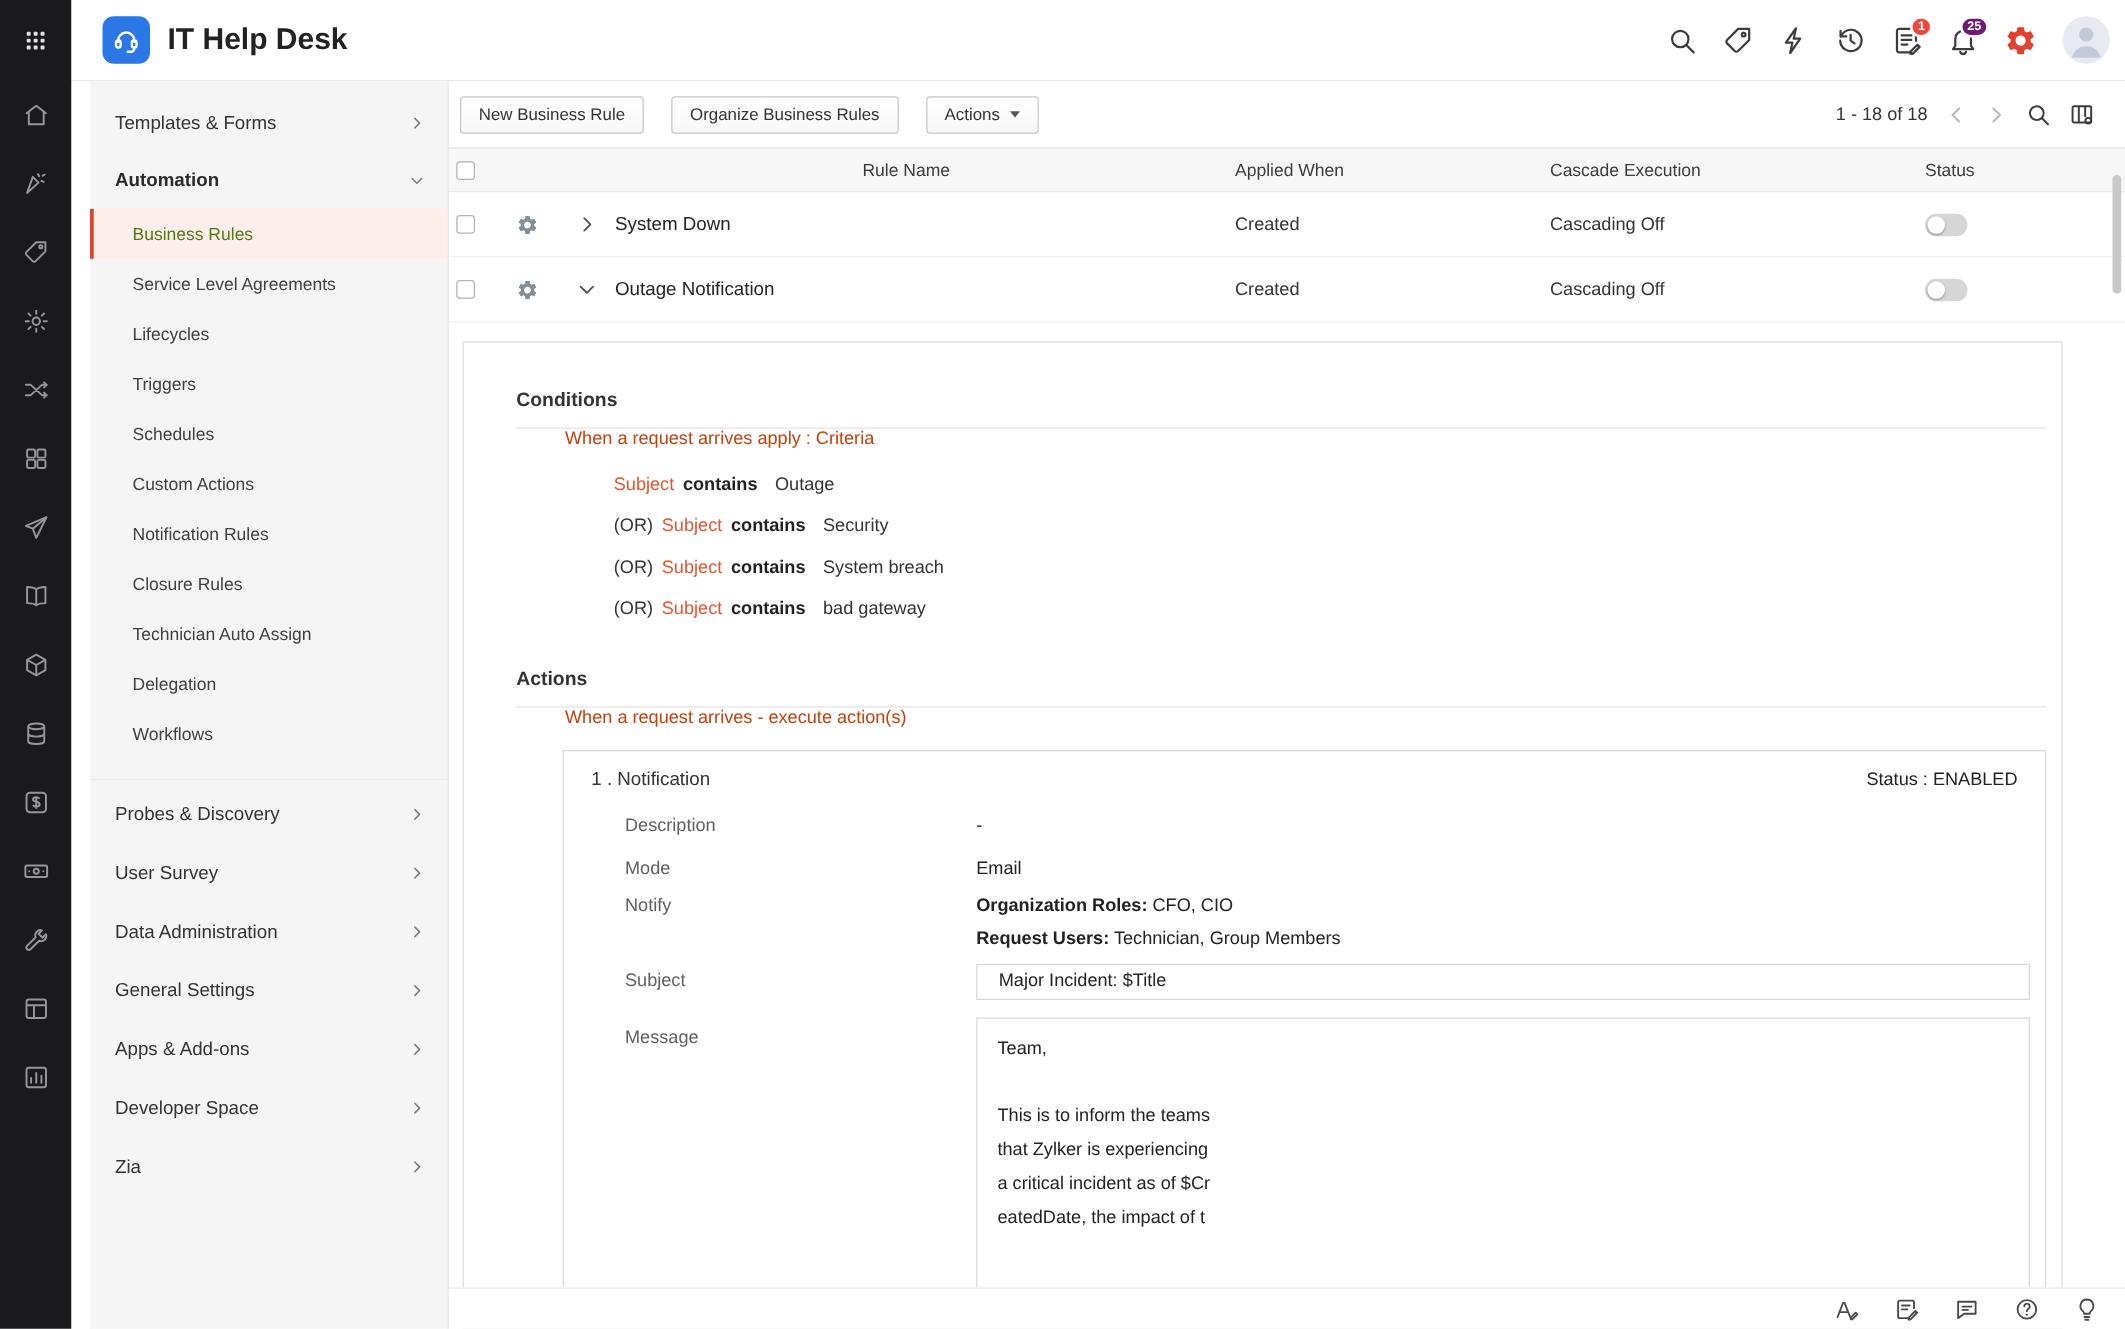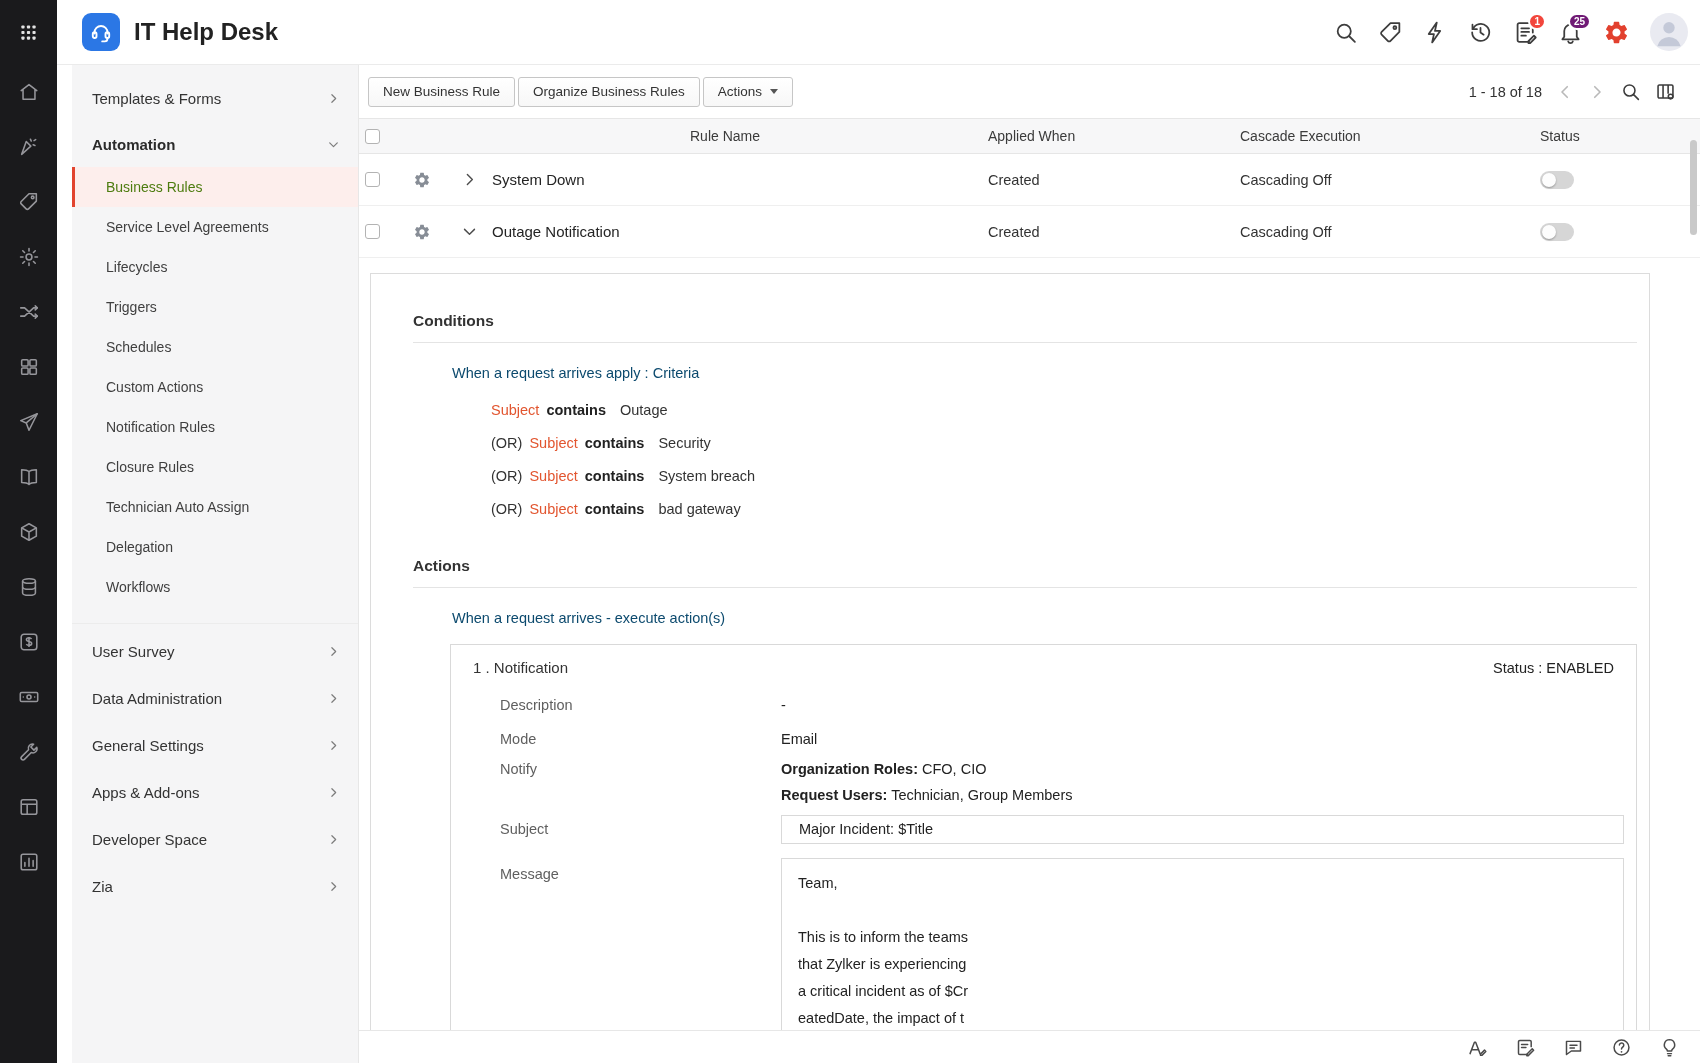--- a/index.html
+++ b/index.html
@@ -45,21 +45,21 @@
   .chev{color:#7c7c7c;}
   .side-item{height:40px;display:flex;align-items:center;padding-left:34px;font-size:14px;
     color:#3f3f3f;cursor:pointer;}
   .side-item.active{background:#fdeeec;color:#4d7c0f;box-shadow:inset 3px 0 0 #e2442f;font-weight:500;}
   .side-bottom{margin-top:16px;border-top:1px solid #ececec;padding-top:4px;}
   .side-bottom .side-section{height:47px;}
 
   
   .main{position:absolute;left:344px;top:65px;right:0;bottom:0;background:#fff;}
   .toolbar{height:53px;display:flex;align-items:center;padding:0 24px;}
-  .btn{height:30px;display:inline-flex;align-items:center;padding:0 14px;margin-right:3px;
+  .btn{height:30px;display:inline-flex;align-items:center;padding:0 14px;margin-right:22px;
     border:1px solid #c6c6c6;border-radius:3px;background:linear-gradient(#fff,#f7f7f7);
     font-size:13.5px;color:#333;font-weight:500;cursor:pointer;}
   .caret{width:0;height:0;border-left:4px solid transparent;border-right:4px solid transparent;
     border-top:5px solid #555;margin-left:8px;}
   .toolbar-right{margin-left:auto;display:flex;align-items:center;gap:14px;}
   .pag{font-size:14.5px;color:#333;}
   .pg-btn{width:18px;height:18px;color:#b9b9b9;cursor:pointer;}
   .tool-ic{width:21px;height:21px;color:#3c3c3c;cursor:pointer;}
   .tool-ic svg{width:21px;height:21px;}
 
@@ -80,21 +80,21 @@
     margin-left:4px;cursor:pointer;}
   .toggle::after{content:"";position:absolute;left:2px;top:2px;width:14px;height:14px;
     border-radius:50%;background:#fdfdfd;box-shadow:0 1px 2px rgba(0,0,0,.3);}
 
   
   .panel{position:absolute;left:26px;right:50px;top:208px;bottom:0;border:1px solid #dcdcdc;
     background:#fff;overflow:hidden;padding:0 12px 0 42px;}
   .sec-title{padding-top:38px;font-size:15.5px;font-weight:700;color:#333;}
   .sec-title.second{padding-top:32px;}
   .sec-hr{border-top:1px solid #e4e4e4;margin-top:12px;}
-  .intro{margin-top:22px;padding-left:39px;font-size:14.5px;color:#0c4a6e;}
+  .intro{padding-left:39px;font-size:14.5px;color:#c2410c;}
   .criteria{margin-top:12px;padding-left:78px;}
   .crit-line{height:33px;display:flex;align-items:center;font-size:14.5px;color:#333;}
   .crit-prefix:not(:empty){margin-right:7px;}
   .crit-field{color:#e2552f;margin-right:7px;}
   .crit-op{font-weight:700;color:#222;margin-right:14px;}
 
   .notif-box{margin-top:18px;margin-left:37px;border:1px solid #d9d9d9;min-height:620px;
     padding:14px 12px 0 12px;}
   .notif-head{display:flex;align-items:center;font-size:15px;color:#333;margin-left:10px;}
   .notif-title{font-weight:500;}
@@ -325,20 +325,28 @@
     <div class="side-item">Triggers</div>
     <div class="side-item">Schedules</div>
     <div class="side-item">Custom Actions</div>
     <div class="side-item">Notification Rules</div>
     <div class="side-item">Closure Rules</div>
     <div class="side-item">Technician Auto Assign</div>
     <div class="side-item">Delegation</div>
     <div class="side-item">Workflows</div>
   </div>
   <div class="side-bottom">
+    <div class="side-section">
+      <span class="lbl">Probes &amp; Discovery</span>
+      <span class="chev">
+          <svg width="13" height="13" viewBox="0 0 24 24" fill="none" stroke="currentColor" stroke-width="2.2" stroke-linecap="round" stroke-linejoin="round">
+            <polyline points="9 5 16 12 9 19"></polyline>
+          </svg>
+        </span>
+    </div>
     <div class="side-section">
       <span class="lbl">User Survey</span>
       <span class="chev">
           <svg width="13" height="13" viewBox="0 0 24 24" fill="none" stroke="currentColor" stroke-width="2.2" stroke-linecap="round" stroke-linejoin="round">
             <polyline points="9 5 16 12 9 19"></polyline>
           </svg>
         </span>
     </div>
     <div class="side-section">
       <span class="lbl">Data Administration</span>

